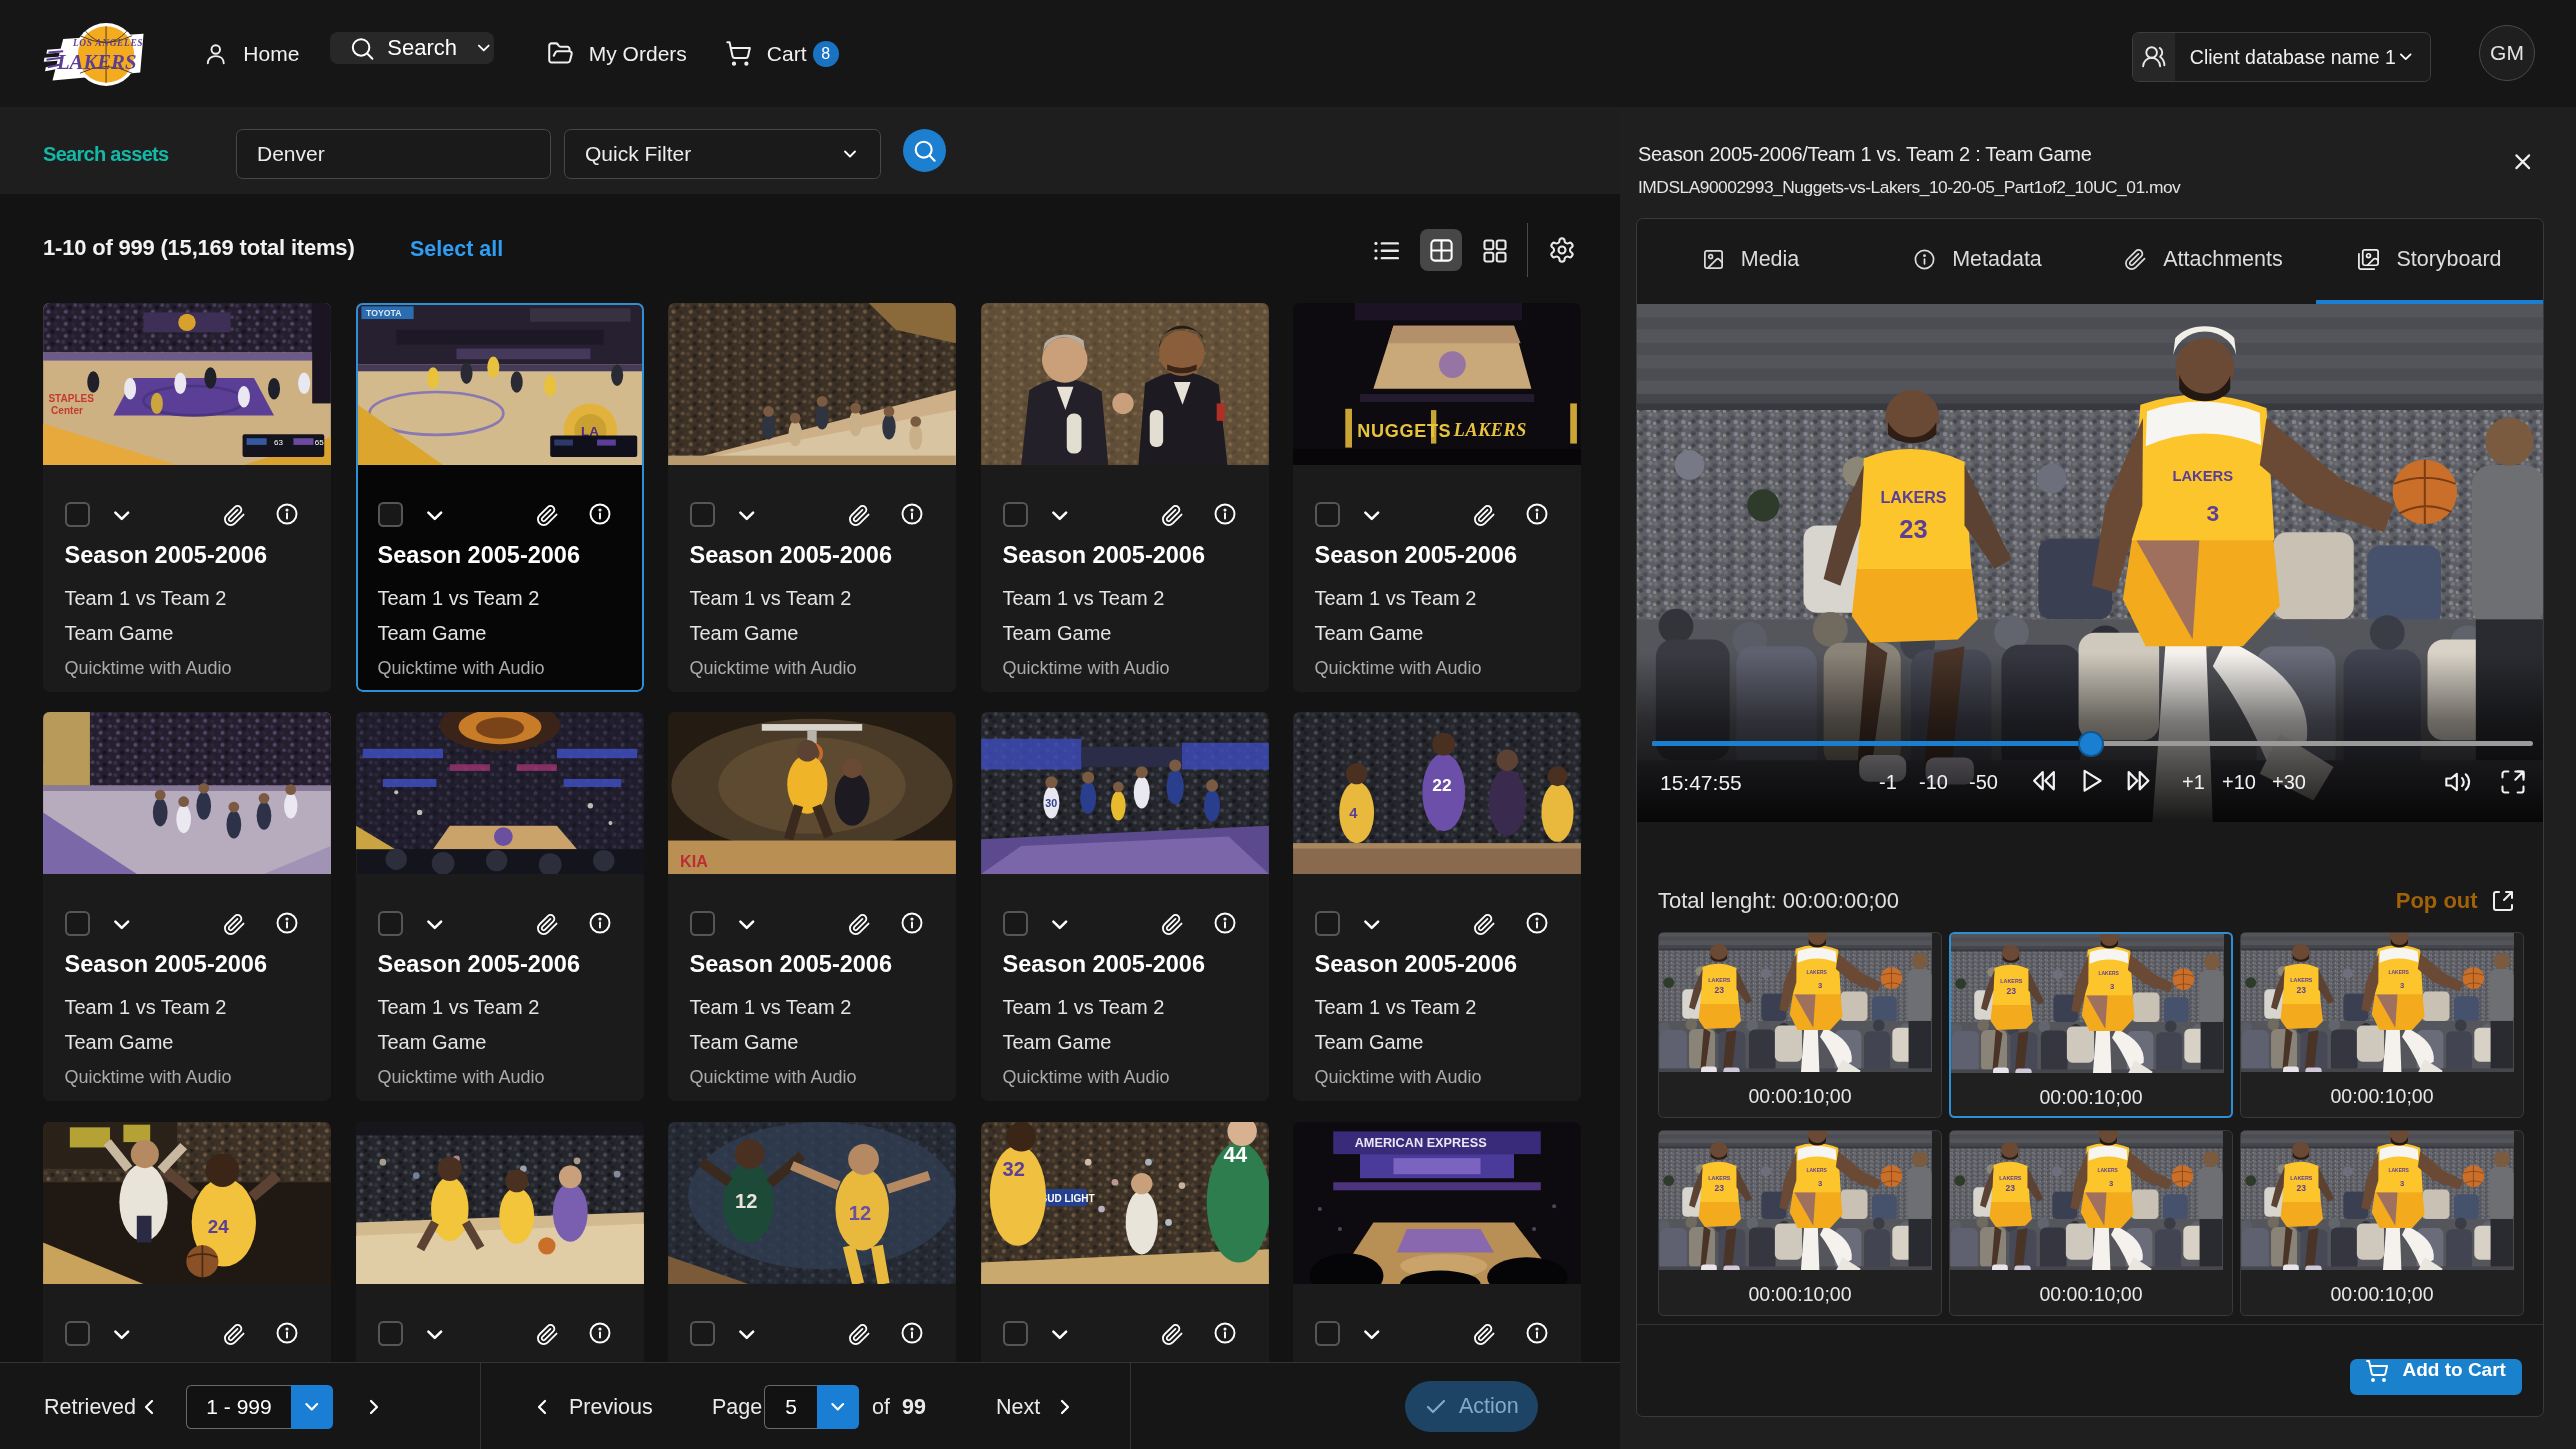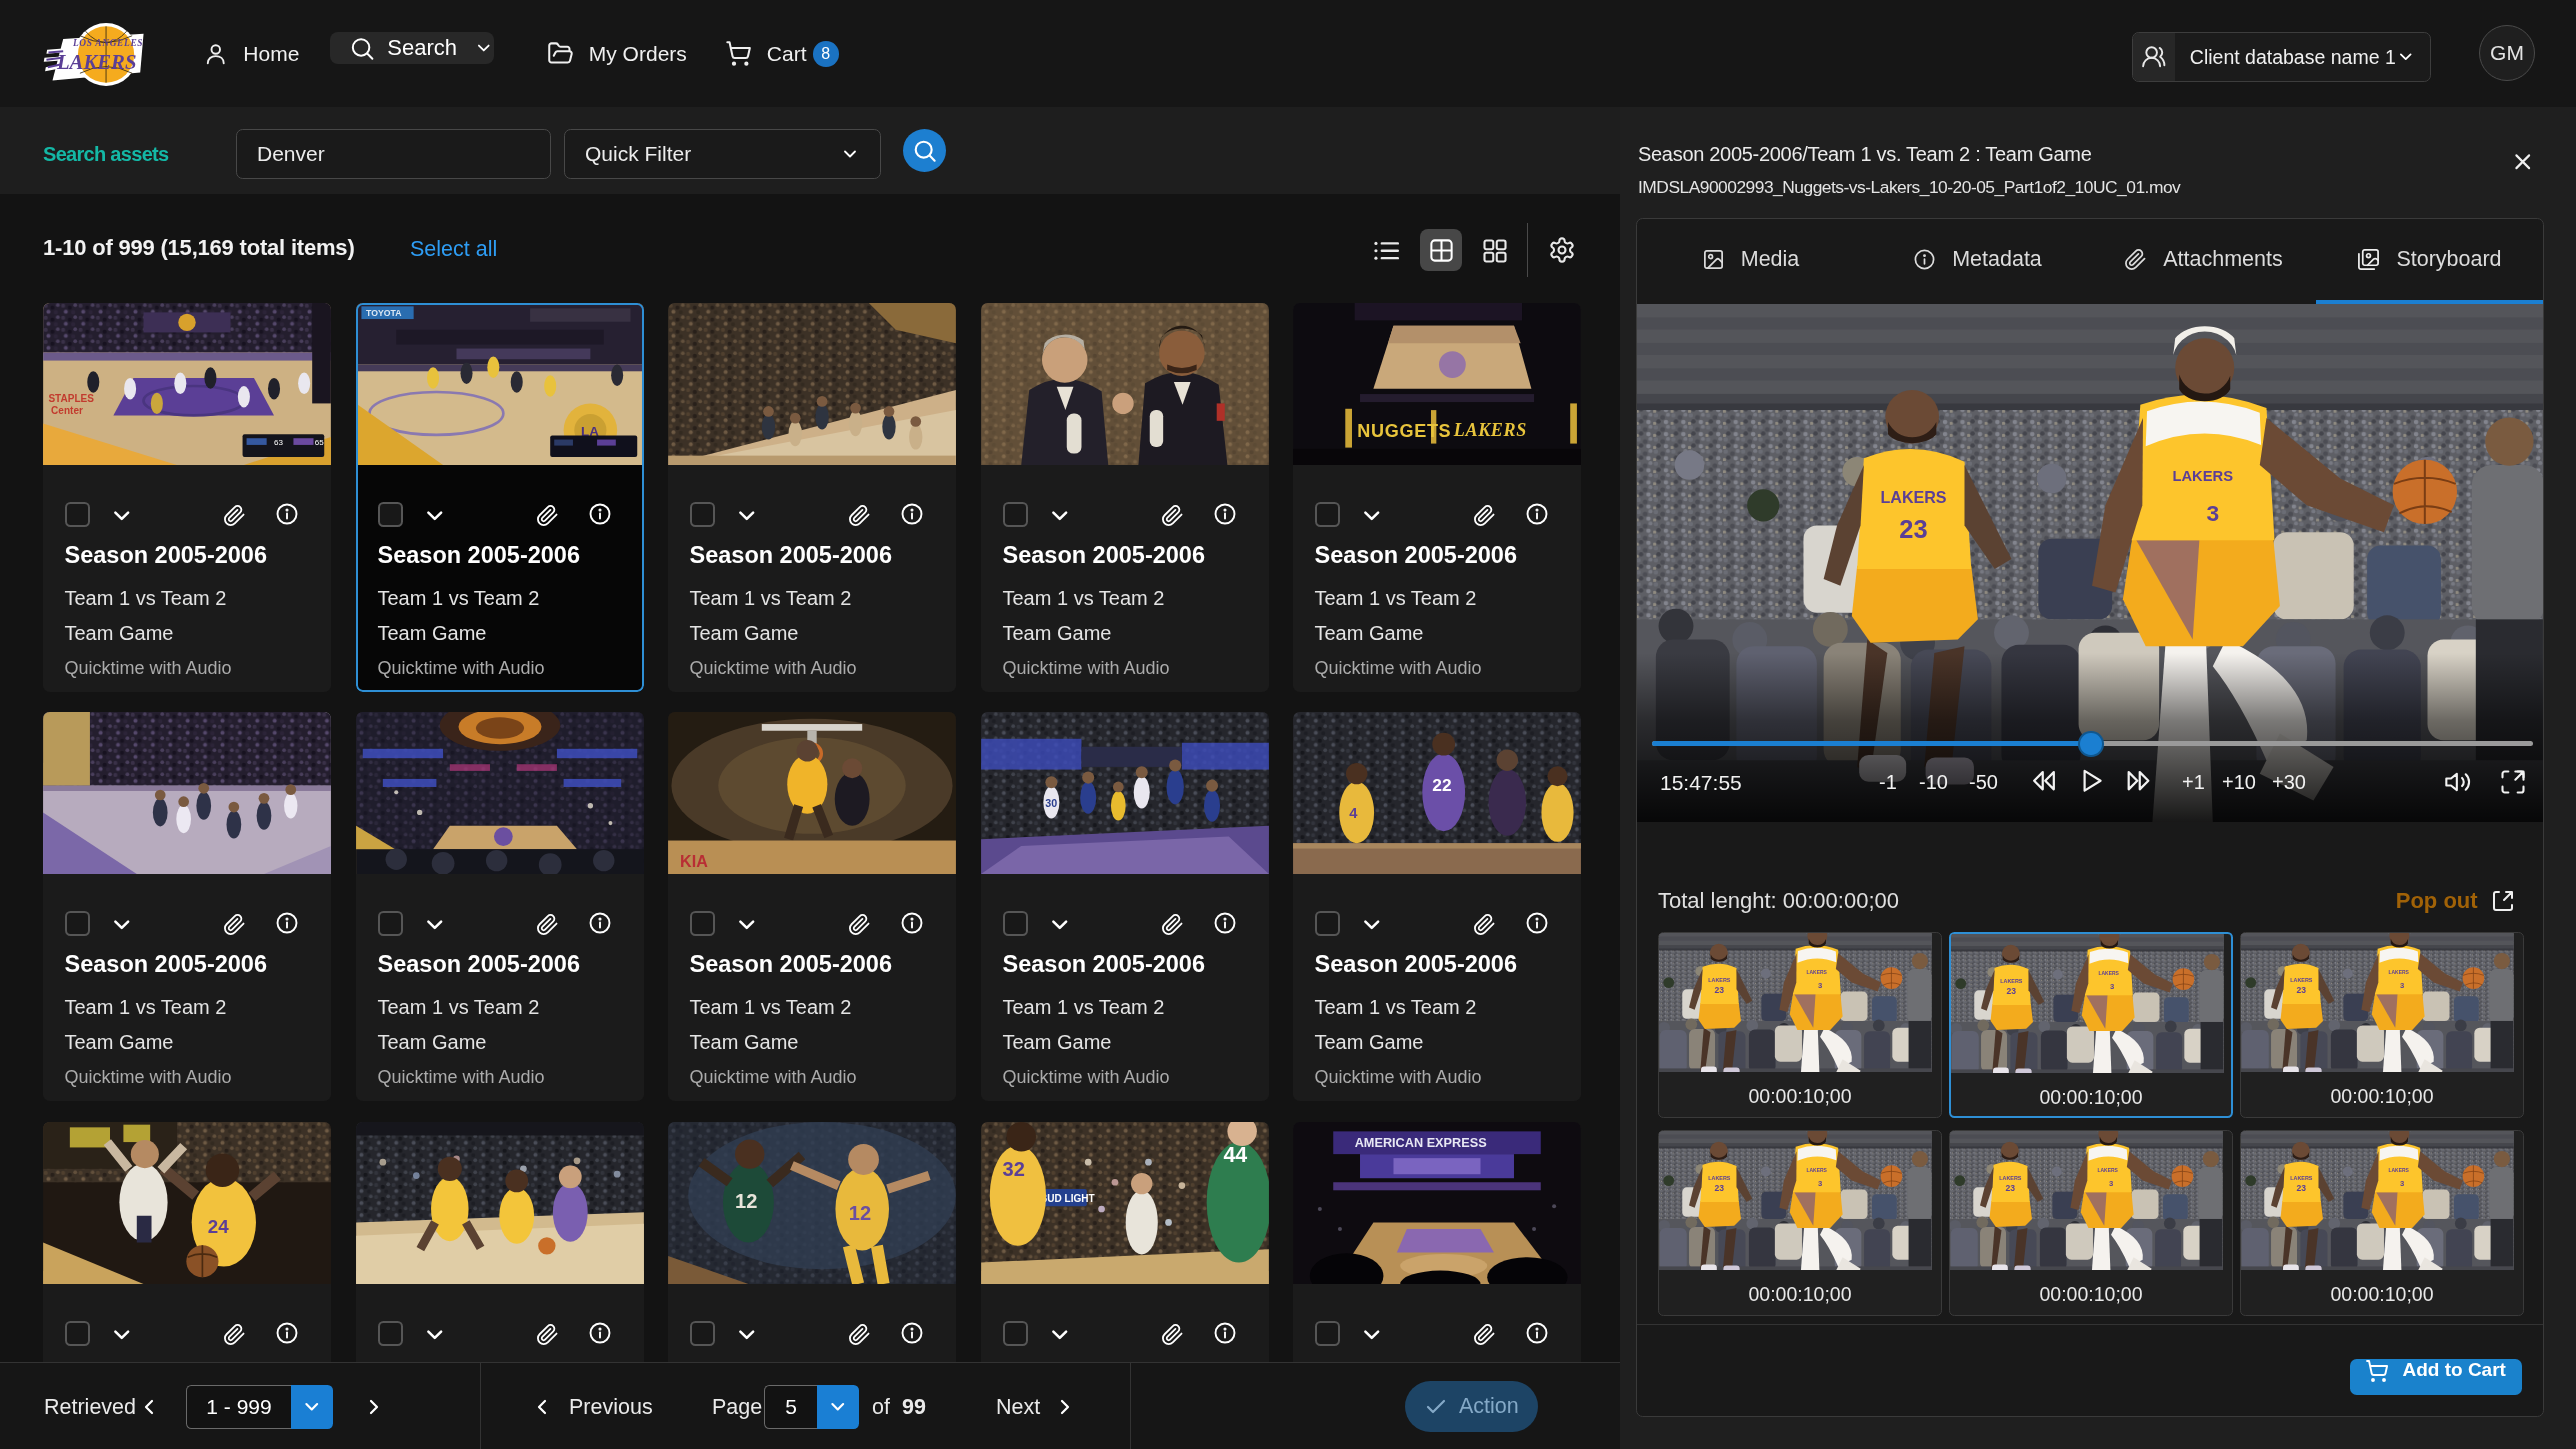--- a/index.html
+++ b/index.html
@@ -619,21 +619,21 @@
   <div id="bluesearch">
       <svg width="25.5" height="25.5" viewBox="0 0 24 24" fill="none" stroke="#fff" stroke-width="2" stroke-linecap="round">
         <circle cx="11" cy="11" r="7.5"></circle>
         <path d="m16.8 16.8 4.5 4.5"></path>
       </svg>
     </div>
 </div>
 
 <div id="reshead"></div>
 <div class="count abs" style="left:43px;top:235px;font-size:22px;font-weight:700;color:#f2f2f2;letter-spacing:-0.2px">1-10 of 999 (15,169 total items)</div>
-<div class="selall abs" style="left:410px;top:237px;font-size:21.5px;font-weight:400;color:#2e9df4">Select all</div>
+<div class="selall abs" style="left:410px;top:237px;font-size:21.5px;font-weight:700;color:#2e9df4">Select all</div>
 <svg class="abs" style="left:1372px;top:236px" width="29.5" height="29.5" viewBox="0 0 24 24" fill="none" stroke="#e8e8e8" stroke-width="2" stroke-linecap="round">
     <path d="M8 6h13M8 12h13M8 18h13"></path>
     <circle cx="3.2" cy="6" r="1.3" fill="#e8e8e8" stroke="none"></circle>
     <circle cx="3.2" cy="12" r="1.3" fill="#e8e8e8" stroke="none"></circle>
     <circle cx="3.2" cy="18" r="1.3" fill="#e8e8e8" stroke="none"></circle>
   </svg>
 <div class="vbtn" style="left:1420px;background:#474747">
     <svg width="27" height="27" viewBox="0 0 24 24" fill="none" stroke="#fff" stroke-width="1.8">
       <rect x="3" y="3" width="18" height="18" rx="3"></rect>
       <path d="M3 12h18M12 3v18"></path>

